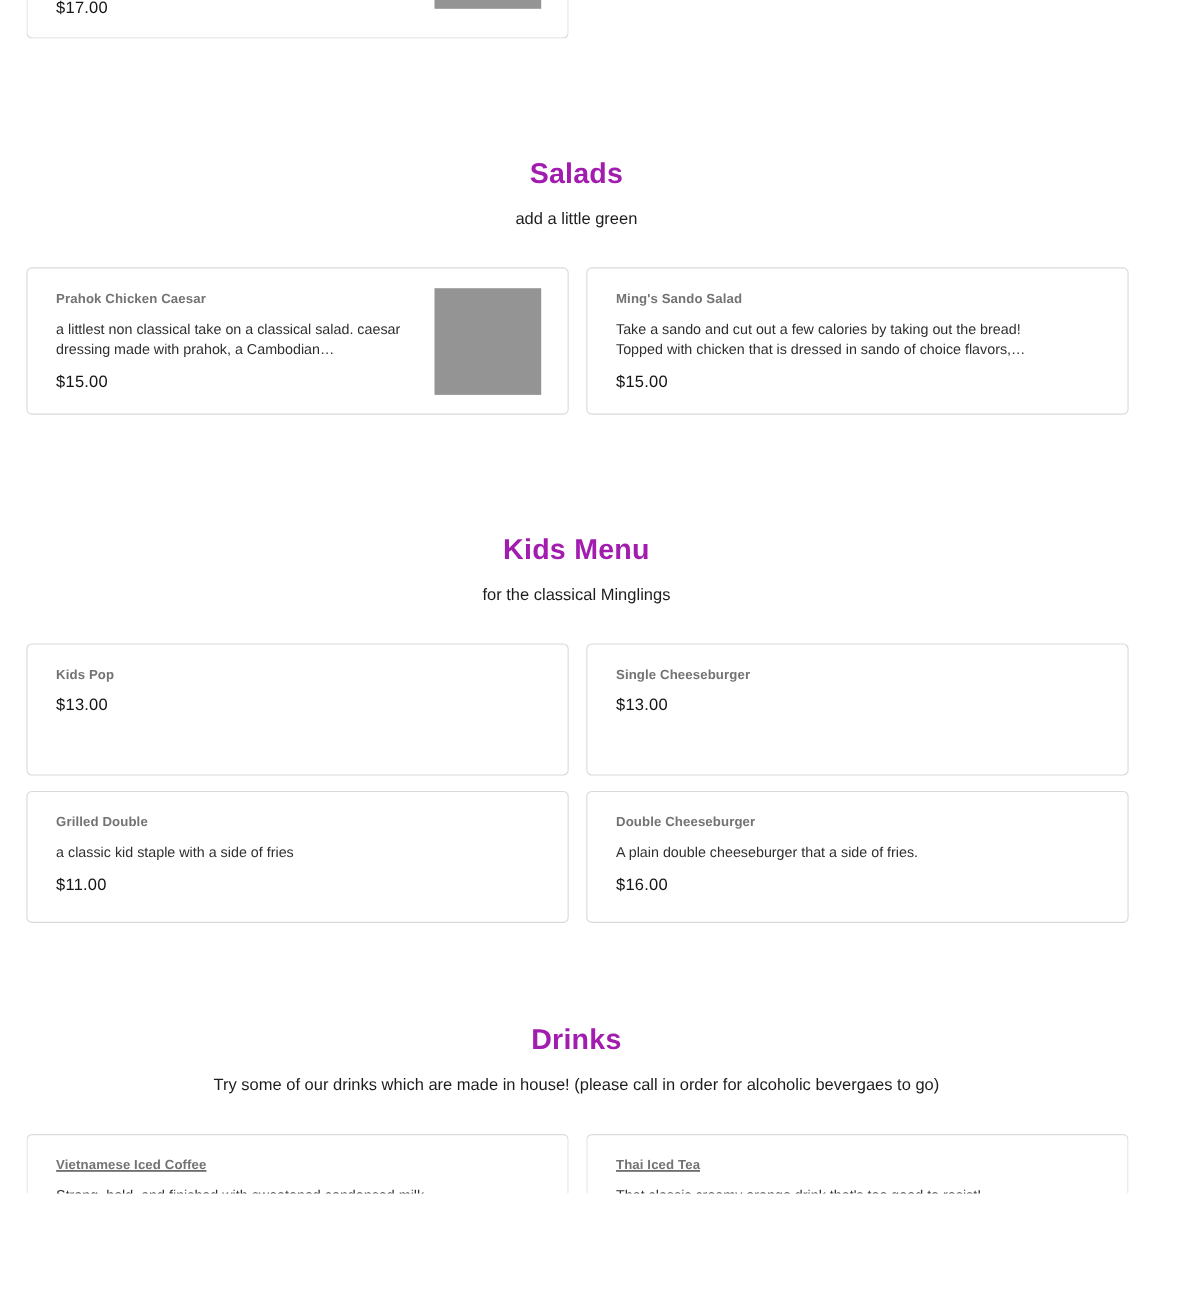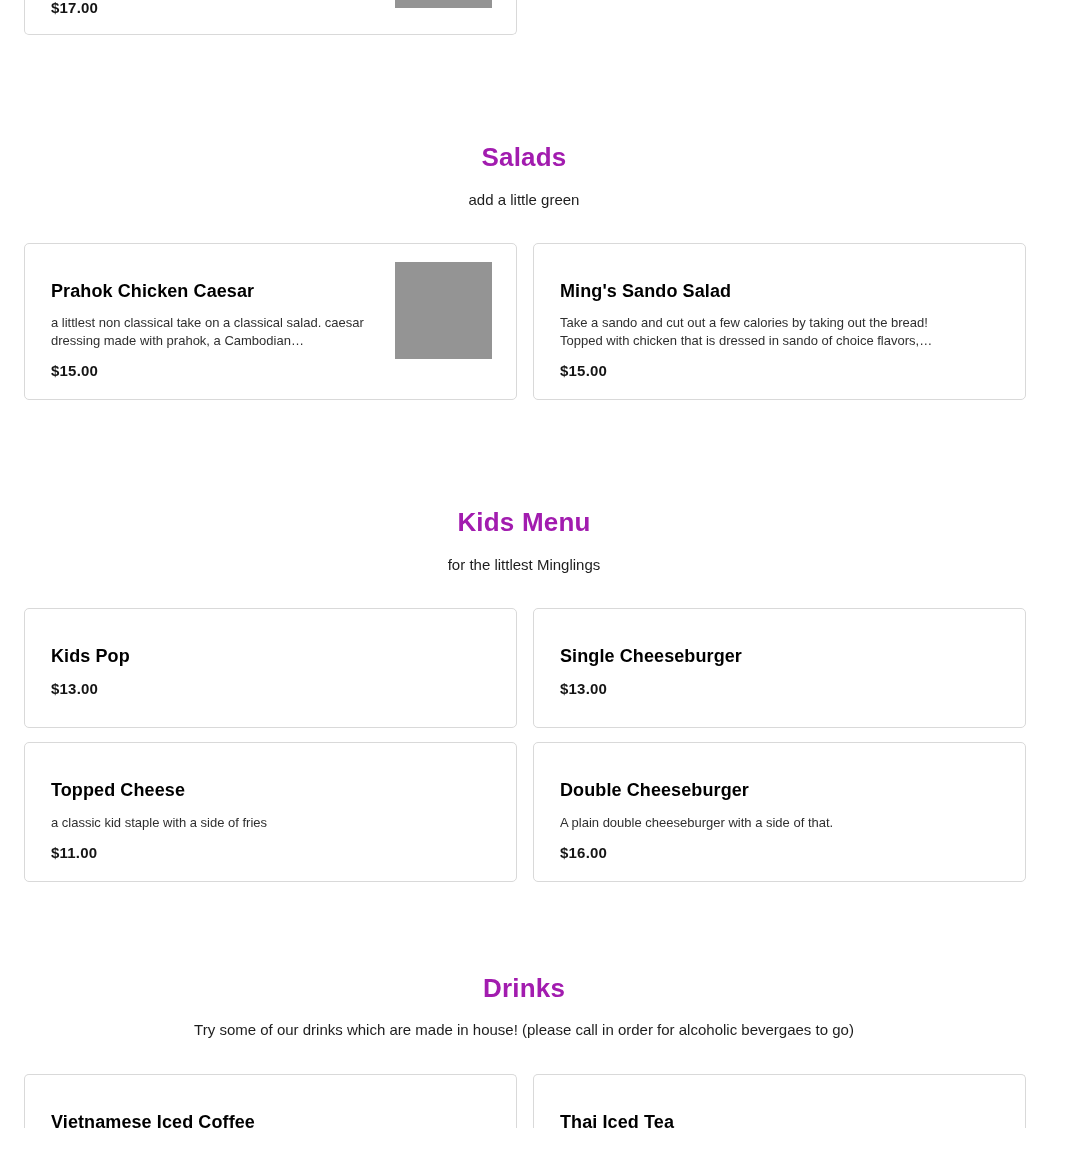--- a/index.html
+++ b/index.html
@@ -48,39 +48,39 @@
     padding: 20px 24px 20px 26px;
     min-height: 120px;
   }
 
   .card.with-image {
     padding-right: 118px;
     min-height: 132px;
   }
 
   .card-title {
-    font-size: 18px;
+    font-size: 12px;
     font-weight: bold;
     line-height: 1.3;
-    color: #000000;
+    color: #737373;
     letter-spacing: 0.1px;
-    margin: 16px 0 11px 0;
+    margin: 0 0 11px 0;
   }
 
   .card-desc {
     font-size: 13px;
     line-height: 18px;
     color: #2f2f2f;
     margin: 0 0 12px 0;
     max-width: 405px;
   }
 
   .card-price {
     font-size: 15px;
-    font-weight: bold;
+    font-weight: normal;
     color: #151515;
     letter-spacing: 0.2px;
     margin: 0;
   }
 
   .card-image {
     position: absolute;
     right: 24px;
     top: 18px;
     width: 97px;
@@ -190,45 +190,45 @@
         <p class="card-desc">Take a sando and cut out a few calories by taking out the bread! Topped with chicken that is dressed in sando of choice flavors,…</p>
         <div class="card-price">$15.00</div>
       </div>
     </div>
 
     <div class="spacer-xl"></div>
 
     <div class="section-head">
       <h2 class="section-title">Kids Menu</h2>
       <div class="gap-title-sub"></div>
-      <p class="section-sub italic">for the littlest Minglings</p>
+      <p class="section-sub italic">for the classical Minglings</p>
     </div>
 
     <div class="gap-sub-grid"></div>
 
     <div class="grid">
       <div class="card">
         <h3 class="card-title">Kids Pop</h3>
         <div class="card-price">$13.00</div>
       </div>
 
       <div class="card">
         <h3 class="card-title">Single Cheeseburger</h3>
         <div class="card-price">$13.00</div>
       </div>
 
       <div class="card">
-        <h3 class="card-title">Topped Cheese</h3>
+        <h3 class="card-title">Grilled Double</h3>
         <p class="card-desc">a classic kid staple with a side of fries</p>
         <div class="card-price">$11.00</div>
       </div>
 
       <div class="card">
         <h3 class="card-title">Double Cheeseburger</h3>
-        <p class="card-desc">A plain double cheeseburger with a side of that.</p>
+        <p class="card-desc">A plain double cheeseburger that a side of fries.</p>
         <div class="card-price">$16.00</div>
       </div>
     </div>
 
     <div class="spacer-lg"></div>
 
     <div class="section-head">
       <h2 class="section-title">Drinks</h2>
       <div class="gap-title-sub"></div>
       <p class="section-sub">Try some of our drinks which are made in house! (please call in order for alcoholic bevergaes to go)</p>

